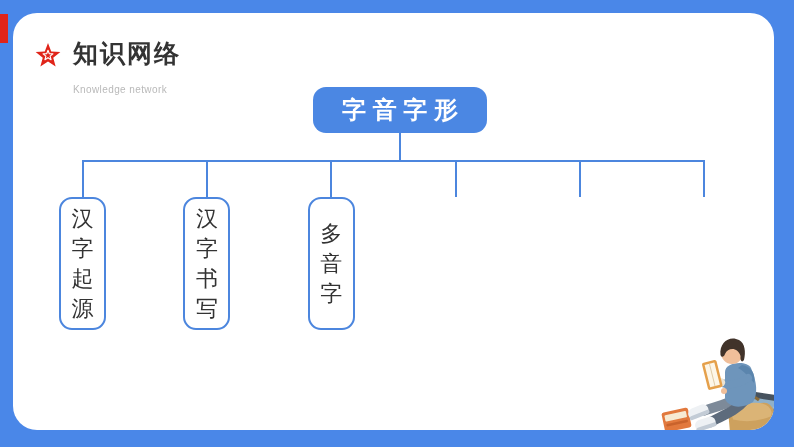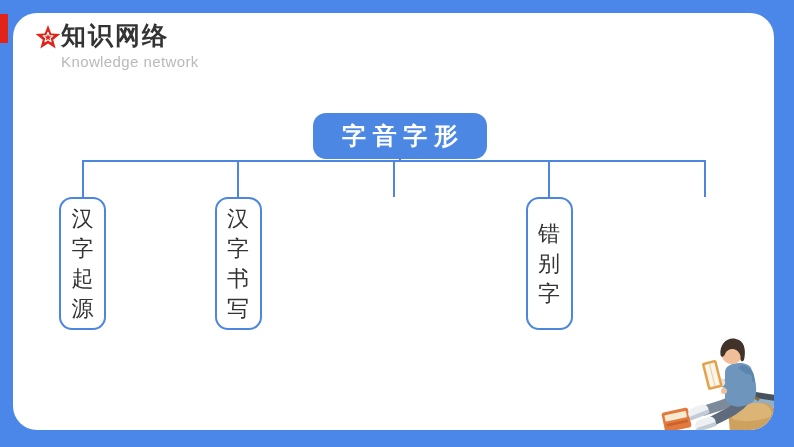--- a/index.html
+++ b/index.html
@@ -31,52 +31,52 @@
     position: absolute;
     left: 13px; top: 13px;
     width: 761px; height: 417px;
     background: #ffffff;
     border-radius: 24px;
     overflow: hidden;
   }
   
   .header {
     position: absolute;
-    left: 22px; top: 8px;
+    left: 22px; top: 26px;
     display: flex;
     align-items: flex-start;
+    gap: 12px;
   }
   .star-icon { margin-top: 3px; }
   .star-icon .star-fill { fill: var(--accent-red); }
   .title {
     font-size: 25px;
     font-weight: bold;
     color: var(--title-dark);
     letter-spacing: 2px;
     line-height: 1.15;
   }
   .subtitle {
-    font-size: 15px;
+    font-size: 10px;
     color: var(--subtitle-gray);
     letter-spacing: 0.4px;
-    margin-top: 3px;
+    margin-top: 16px;
   }
   
   .root-node {
     position: absolute;
     left: 300px; top: 74px;
     width: 174px; height: 46px;
     background: var(--node-blue);
     border-radius: 13px;
     display: flex; align-items: center; justify-content: center;
     color: #ffffff;
     font-size: 24px;
     font-weight: bold;
     white-space: pre;
-    margin-top: 26px;
   }
   .stem {
     position: absolute;
     left: 386px; top: 120px;
     width: 2px; height: 27px;
     background: var(--line-blue);
   }
   .hline {
     position: absolute;
     left: 69px; top: 147px;
@@ -152,32 +152,35 @@
     </div>
   </div>
 
   <div class="branch">
     <div class="drop"></div>
     <div class="nodebox">
       <span class="vtext">汉字书写</span>
     </div>
   </div>
 
-
-  <div class="branch">
-    <div class="drop"></div>
-  </div>
-
-
-
   <div class="branch">
     <div class="drop"></div>
     <div class="nodebox">
-      <span class="vtext">错别字</span>
-    </div>
+      <span class="vtext">多音字</span>
+    </div>
+  </div>
+
+  <div class="branch">
+    <div class="drop"></div>
+  </div>
+
+
+
+  <div class="branch">
+    <div class="drop"></div>
   </div>
 
   <div class="branch">
     <div class="drop"></div>
   </div>
 </div>
     </div>
 
     <svg class="illustration" width="150" height="111" viewBox="0 0 150 111">
 

